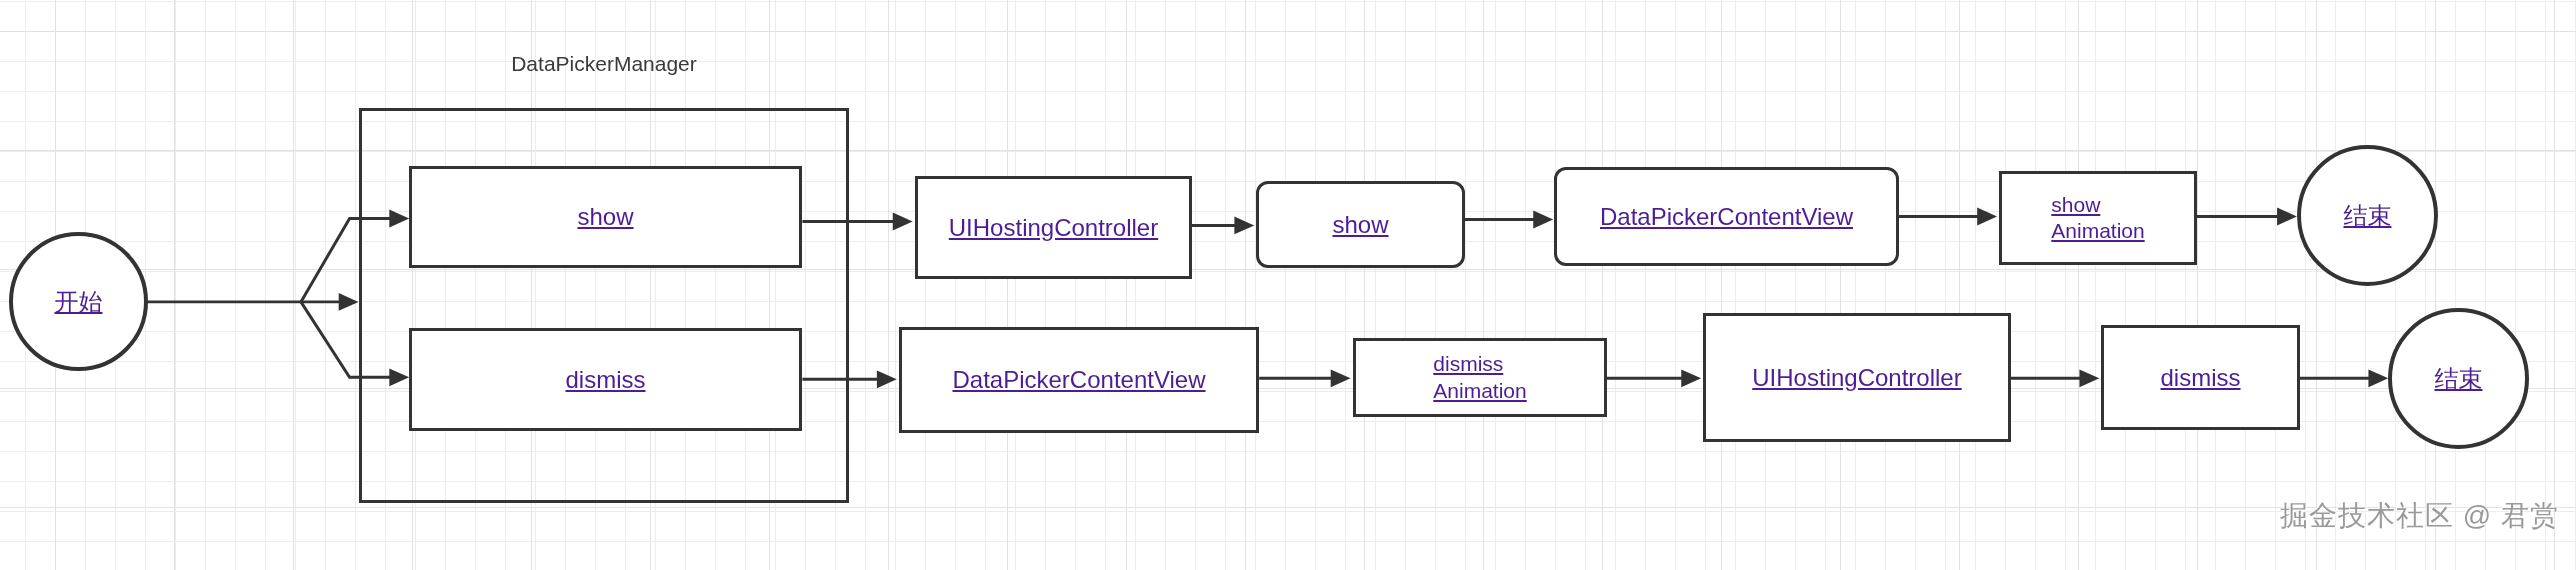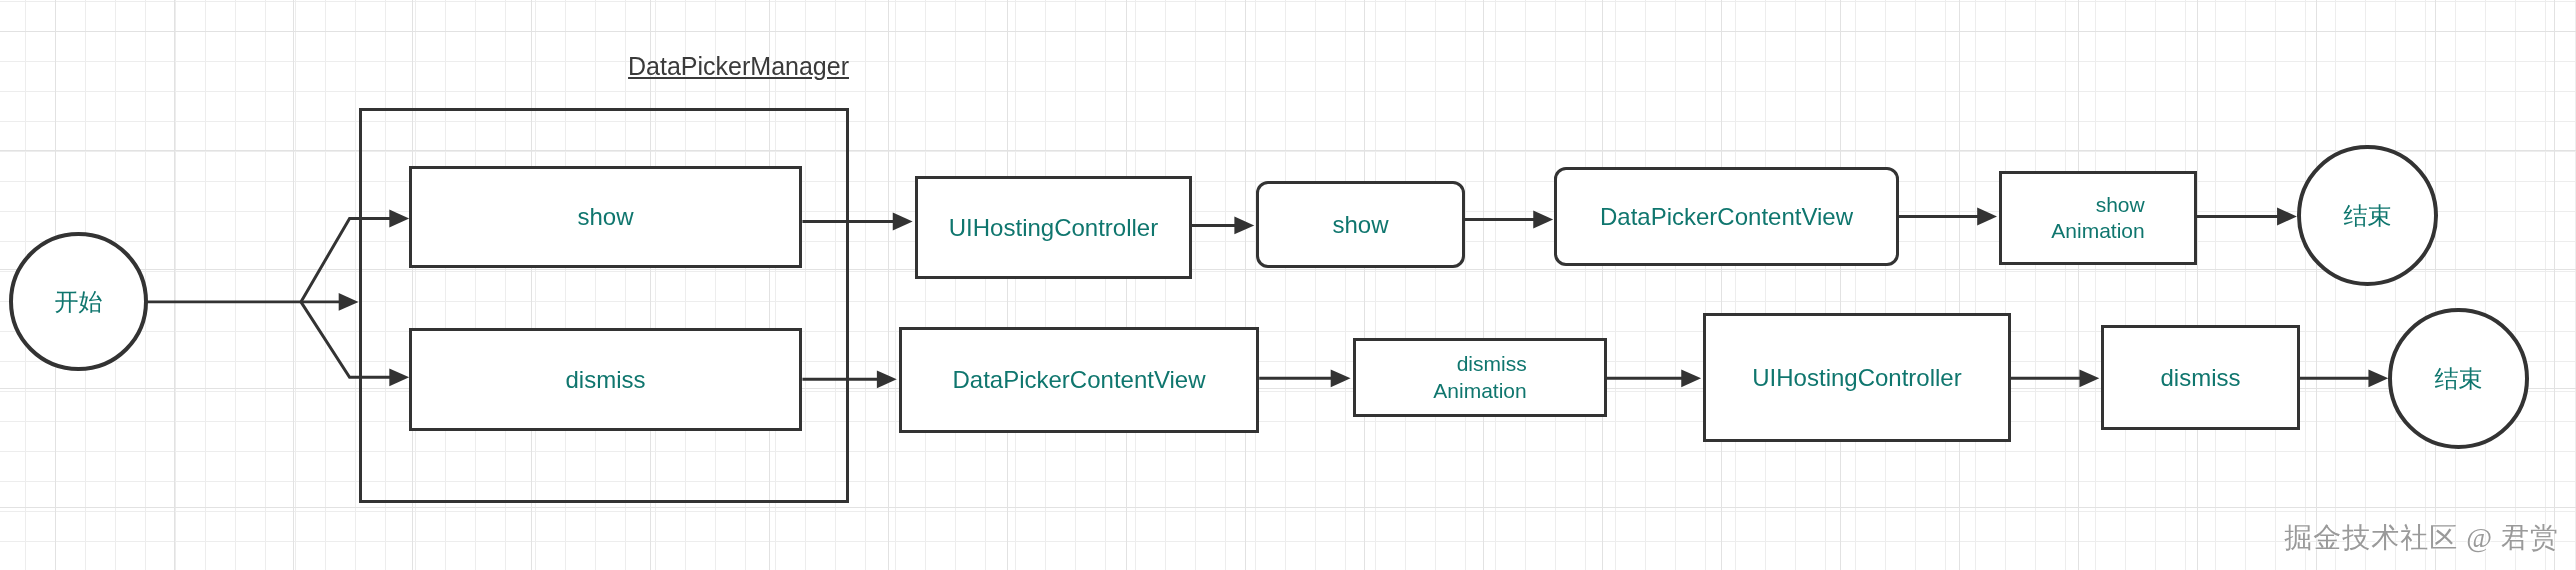--- a/index.html
+++ b/index.html
@@ -17,33 +17,32 @@
       linear-gradient(to right,#ededed 1px,transparent 1px),
       linear-gradient(to bottom,#ededed 1px,transparent 1px);
     background-size:119px 119px,119px 119px,30px 30px,30px 30px;
     background-position:55px 31px,55px 31px,25px 1px,25px 1px;
   }
   .edges{position:absolute;left:0;top:0;pointer-events:none;}
   .node{
     position:absolute;box-sizing:border-box;
     border:3px solid #333333;background:#ffffff;
     display:flex;align-items:center;justify-content:center;
-    color:#0f766e;font-size:24px;text-align:right;line-height:1.25;
+    color:#4c1d95;font-size:24px;text-align:left;line-height:1.25;text-decoration:underline;
   }
   .rounded{border-radius:12px;}
   .circle{border-radius:50%;border-width:4px;}
   .multiline{white-space:pre-line;font-size:21px;}
   .container-box{
     position:absolute;box-sizing:border-box;
     border:3px solid #333333;background:transparent;
   }
   .container-title{
-    position:absolute;color:#3a3a3a;font-size:25px;
-    text-align:right;
-    text-decoration:underline;
+    position:absolute;color:#3a3a3a;font-size:21px;
+    text-align:center;
   }
   .watermark{
     position:absolute;color:#9a9a9a;font-size:28px;letter-spacing:1px;
     text-shadow:-1px -1px 0 rgba(255,255,255,0.95),1px 1px 1px rgba(255,255,255,0.7);
   }
 </style>
 </head>
 <body>
 
 <div class="stage">
@@ -122,16 +121,16 @@
   <div class="node" style="left:1703px;top:313px;width:308px;height:129px;">
     <span>UIHostingController</span>
   </div>
   <div class="node" style="left:2101px;top:325px;width:199px;height:105px;">
     <span>dismiss</span>
   </div>
   <div class="node circle" style="left:2388px;top:308px;width:141px;height:141px;">
     <span>结束</span>
   </div>
 
-  <div class="watermark" style="right:17px;top:519px;font-family:Liberation Serif, serif;">掘金技术社区 @ 君赏</div>
+  <div class="watermark" style="right:17px;top:497px;">掘金技术社区 @ 君赏</div>
 
 </div>
 
 
 </body></html>

